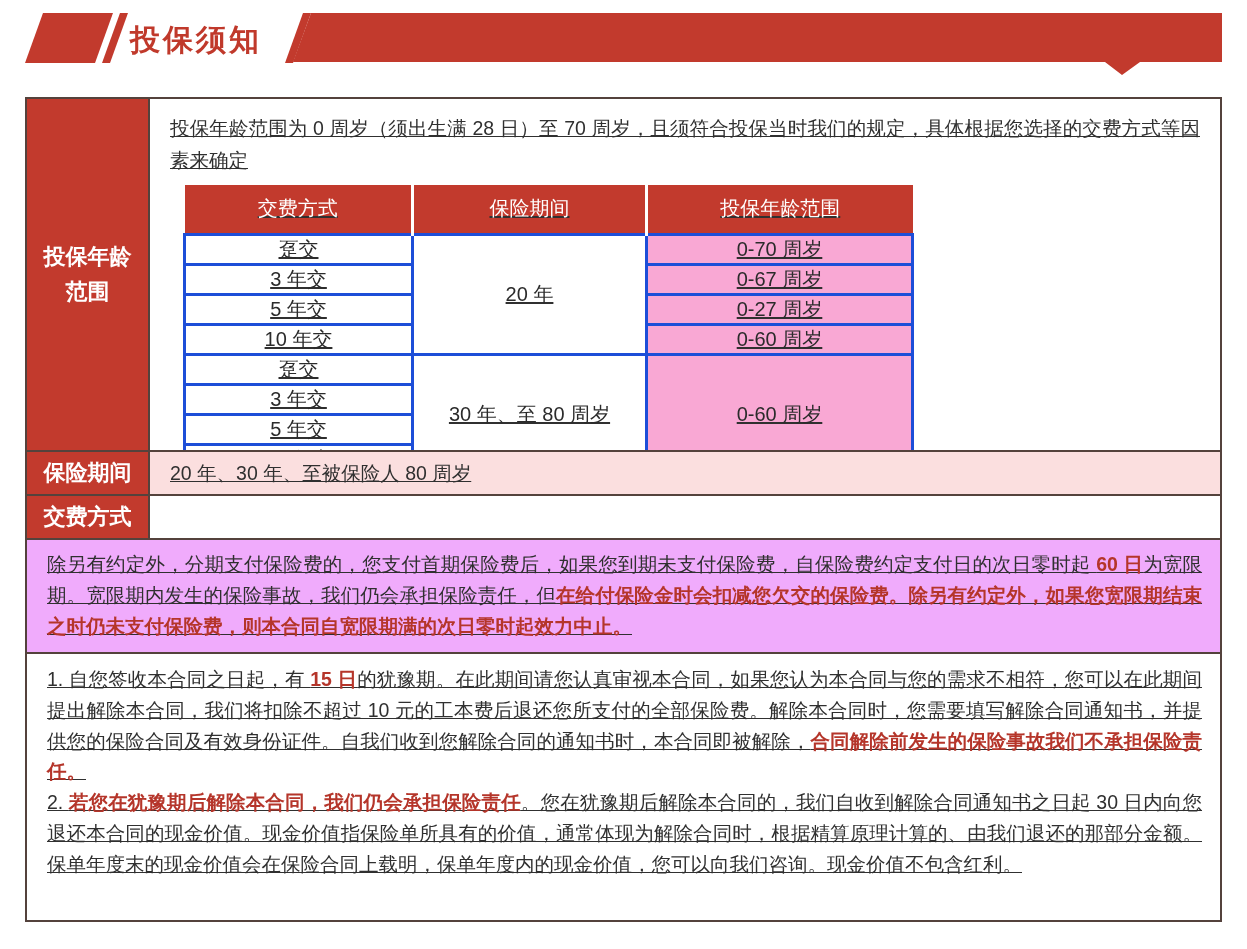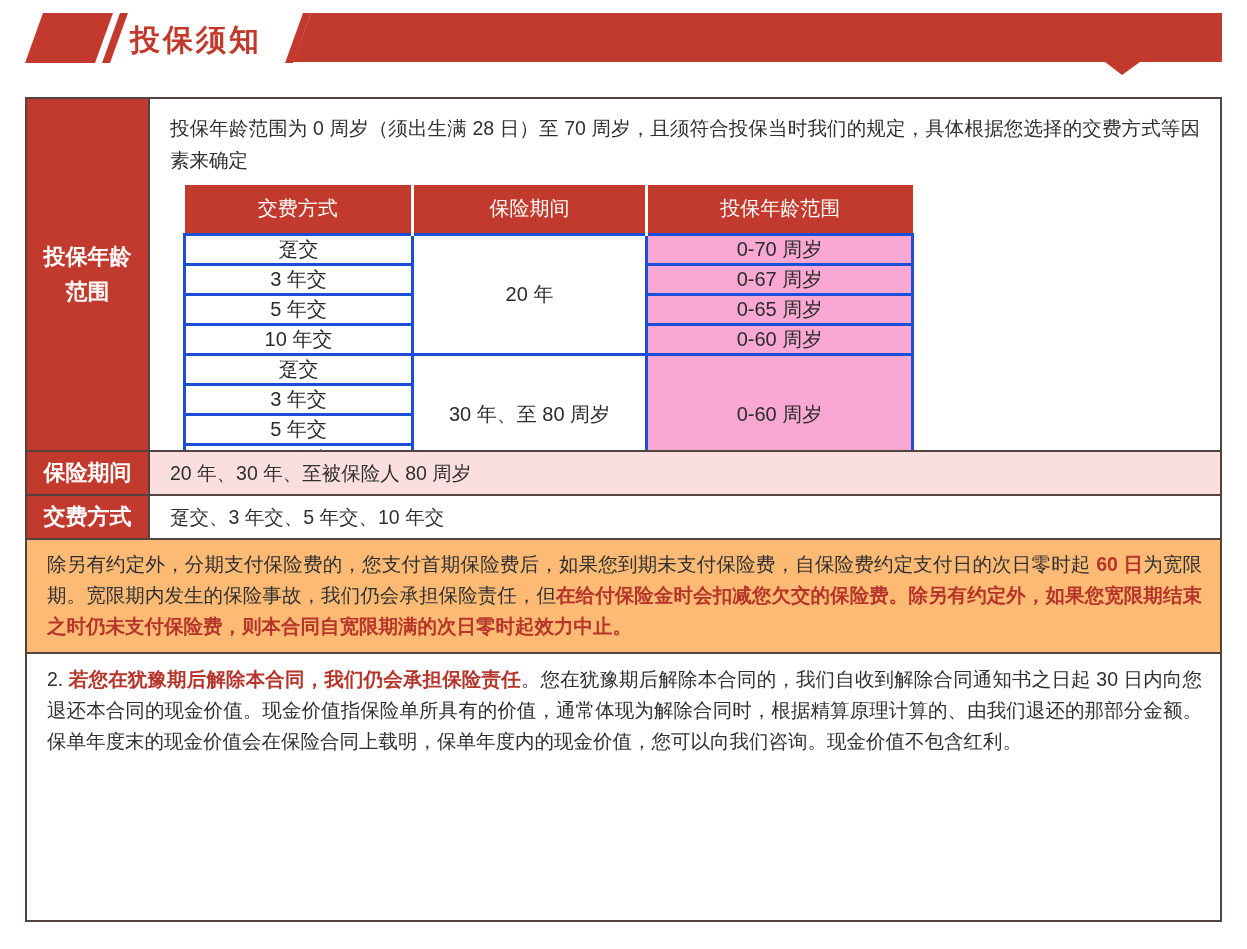--- a/index.html
+++ b/index.html
@@ -23,32 +23,32 @@
 
   
   .ntable { position:absolute; left:25px; top:97px; width:1197px; height:825px;
             border:2px solid #54423c; display:flex; flex-direction:column; background:#fff; }
   .nrow  { display:flex; border-top:2px solid #54423c; }
   .nrow:first-child { border-top:none; }
   .nlabel { flex:0 0 123px; background:#c23a2d; color:#fff; font-weight:bold;
             font-size:22px; line-height:1.55; display:flex; align-items:center;
             justify-content:center; text-align:center; padding:0 12px;
             border-right:2px solid #54423c; }
-  .ncontent { flex:1; min-width:0; color:#303030; }
+  .ncontent { flex:1; min-width:0; color:#303030;text-decoration:underline; }
 
   .r-age   { height:351px; }
   .r-per   { height:44px; }
   .r-pay   { height:44px; }
   .r-grace { height:114px; }
   .r-hes   { flex:1; }
 
   .c-age   { background:#fff; padding:13px 20px 0 20px; }
   .c-line  { display:flex; align-items:center; padding:0 20px; font-size:19.5px; }
   .c-pinkbg{ background:#fbdfdf; }
-  .c-grace { background:#fdba74; padding:9px 18px 0 20px; font-size:19.5px;
+  .c-grace { background:#f0abfc; padding:9px 18px 0 20px; font-size:19.5px;
              line-height:31px; text-align:justify; }
   .c-hes   { background:#fff; padding:10px 18px 0 20px; font-size:19.5px;
              line-height:30.8px; text-align:justify; }
 
   .intro { font-size:19.5px; line-height:32px; text-align:justify; }
   .em    { color:#b5352a; font-weight:bold; }
 
   
   .agetbl { border-collapse:collapse; margin:9px 0 0 13px; table-layout:fixed; }
   .agetbl col.c1 { width:228px; } .agetbl col.c2 { width:234px; } .agetbl col.c3 { width:266px; }
@@ -96,21 +96,21 @@
               <td>趸交</td>
               <td rowspan="4">20 年</td>
               <td class="pink">0-70 周岁</td>
             </tr>
             <tr>
               <td>3 年交</td>
               <td class="pink">0-67 周岁</td>
             </tr>
             <tr>
               <td>5 年交</td>
-              <td class="pink">0-65 周岁</td>
+              <td class="pink">0-27 周岁</td>
             </tr>
             <tr>
               <td>10 年交</td>
               <td class="pink">0-60 周岁</td>
             </tr>
             <tr>
               <td>趸交</td>
               <td rowspan="4">30 年、至 80 周岁</td>
               <td rowspan="4" class="pink">0-60 周岁</td>
             </tr>
@@ -128,27 +128,27 @@
       </div>
     </div>
 
     <div class="nrow r-per">
       <div class="nlabel">保险期间</div>
       <div class="ncontent c-line c-pinkbg">20 年、30 年、至被保险人 80 周岁</div>
     </div>
 
     <div class="nrow r-pay">
       <div class="nlabel">交费方式</div>
-      <div class="ncontent c-line">趸交、3 年交、5 年交、10 年交</div>
     </div>
 
     <div class="nrow r-grace">
       <div class="ncontent c-grace"><span>除另有约定外，分期支付保险费的，您支付首期保险费后，如果您到期未支付保险费，自保险费约定支付日的次日零时起 </span><span class="em">60 日</span><span>为宽限期。宽限期内发生的保险事故，我们仍会承担保险责任，但</span><span class="em">在给付保险金时会扣减您欠交的保险费。除另有约定外，如果您宽限期结束之时仍未支付保险费，则本合同自宽限期满的次日零时起效力中止。</span></div>
     </div>
 
     <div class="nrow r-hes">
       <div class="ncontent c-hes">
+        <p><span>1. 自您签收本合同之日起，有 </span><span class="em">15 日</span><span>的犹豫期。在此期间请您认真审视本合同，如果您认为本合同与您的需求不相符，您可以在此期间提出解除本合同，我们将扣除不超过 10 元的工本费后退还您所支付的全部保险费。解除本合同时，您需要填写解除合同通知书，并提供您的保险合同及有效身份证件。自我们收到您解除合同的通知书时，本合同即被解除，</span><span class="em">合同解除前发生的保险事故我们不承担保险责任。</span></p>
         <p><span>2. </span><span class="em">若您在犹豫期后解除本合同，我们仍会承担保险责任</span><span>。您在犹豫期后解除本合同的，我们自收到解除合同通知书之日起 30 日内向您退还本合同的现金价值。现金价值指保险单所具有的价值，通常体现为解除合同时，根据精算原理计算的、由我们退还的那部分金额。保单年度末的现金价值会在保险合同上载明，保单年度内的现金价值，您可以向我们咨询。现金价值不包含红利。</span></p>
       </div>
     </div>
 
   </div>
 </div>
 
 </body></html>

